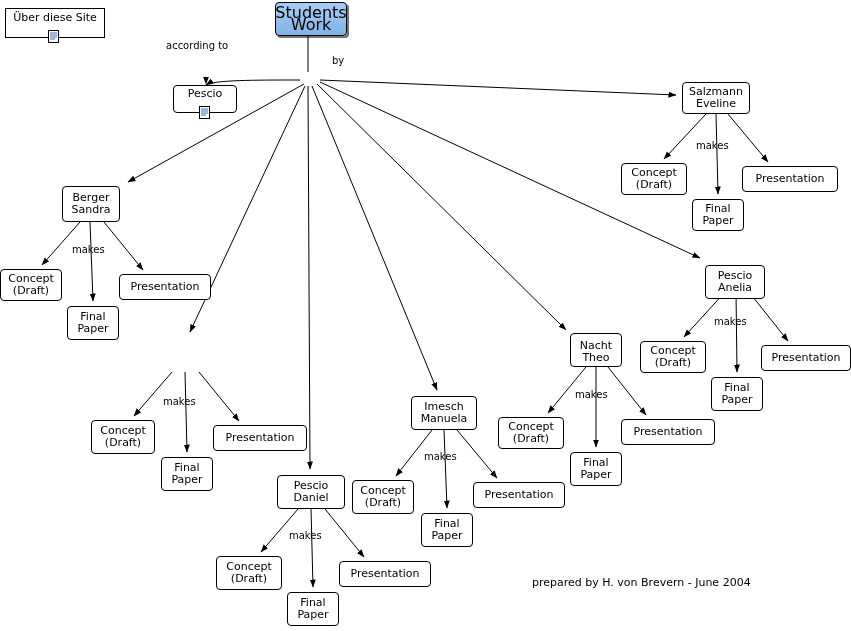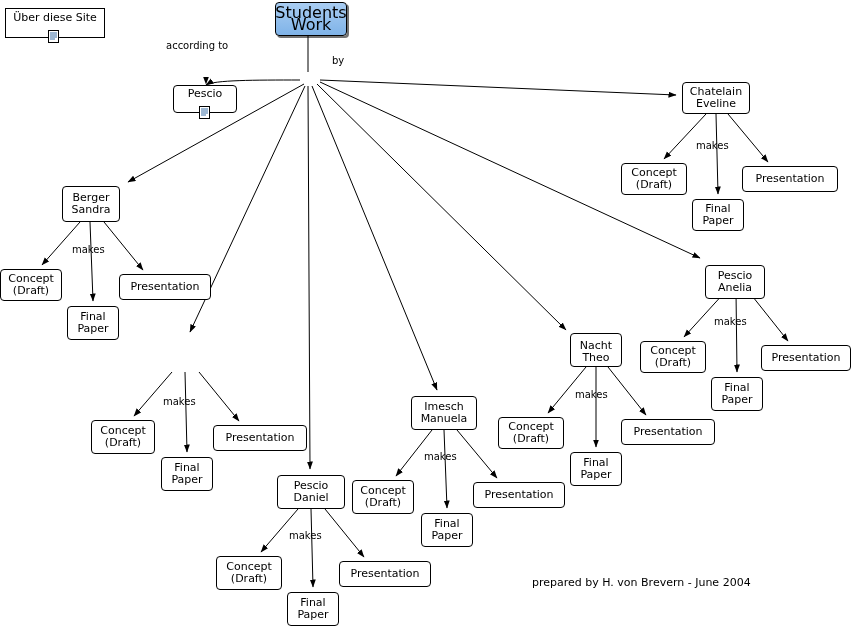--- a/index.html
+++ b/index.html
@@ -159,21 +159,21 @@
   </div>
   <svg class="doc-icon" style="left:199px; top:106px;" viewBox="0 0 11 13">
     <rect x="0.5" y="0.5" width="10" height="12" fill="#ffffff" stroke="#000000"></rect>
     <line x1="2" y1="3" x2="9" y2="3" stroke="#3a6ea5"></line>
     <line x1="2" y1="5" x2="9" y2="5" stroke="#3a6ea5"></line>
     <line x1="2" y1="7" x2="9" y2="7" stroke="#3a6ea5"></line>
     <line x1="2" y1="9" x2="7" y2="9" stroke="#3a6ea5"></line>
   </svg>
 
   <div class="node" style="left:682px; top:82px; width:68px; height:32px;">
-    <span>Chatelain
+    <span>Salzmann
 Eveline</span>
   </div>
   <div class="node" style="left:621px; top:163px; width:66px; height:32px;">
     <span>Concept
 (Draft)</span>
   </div>
   <div class="node" style="left:742px; top:166px; width:96px; height:26px;">
     <span>Presentation</span>
   </div>
   <div class="node" style="left:692px; top:199px; width:52px; height:32px;">

